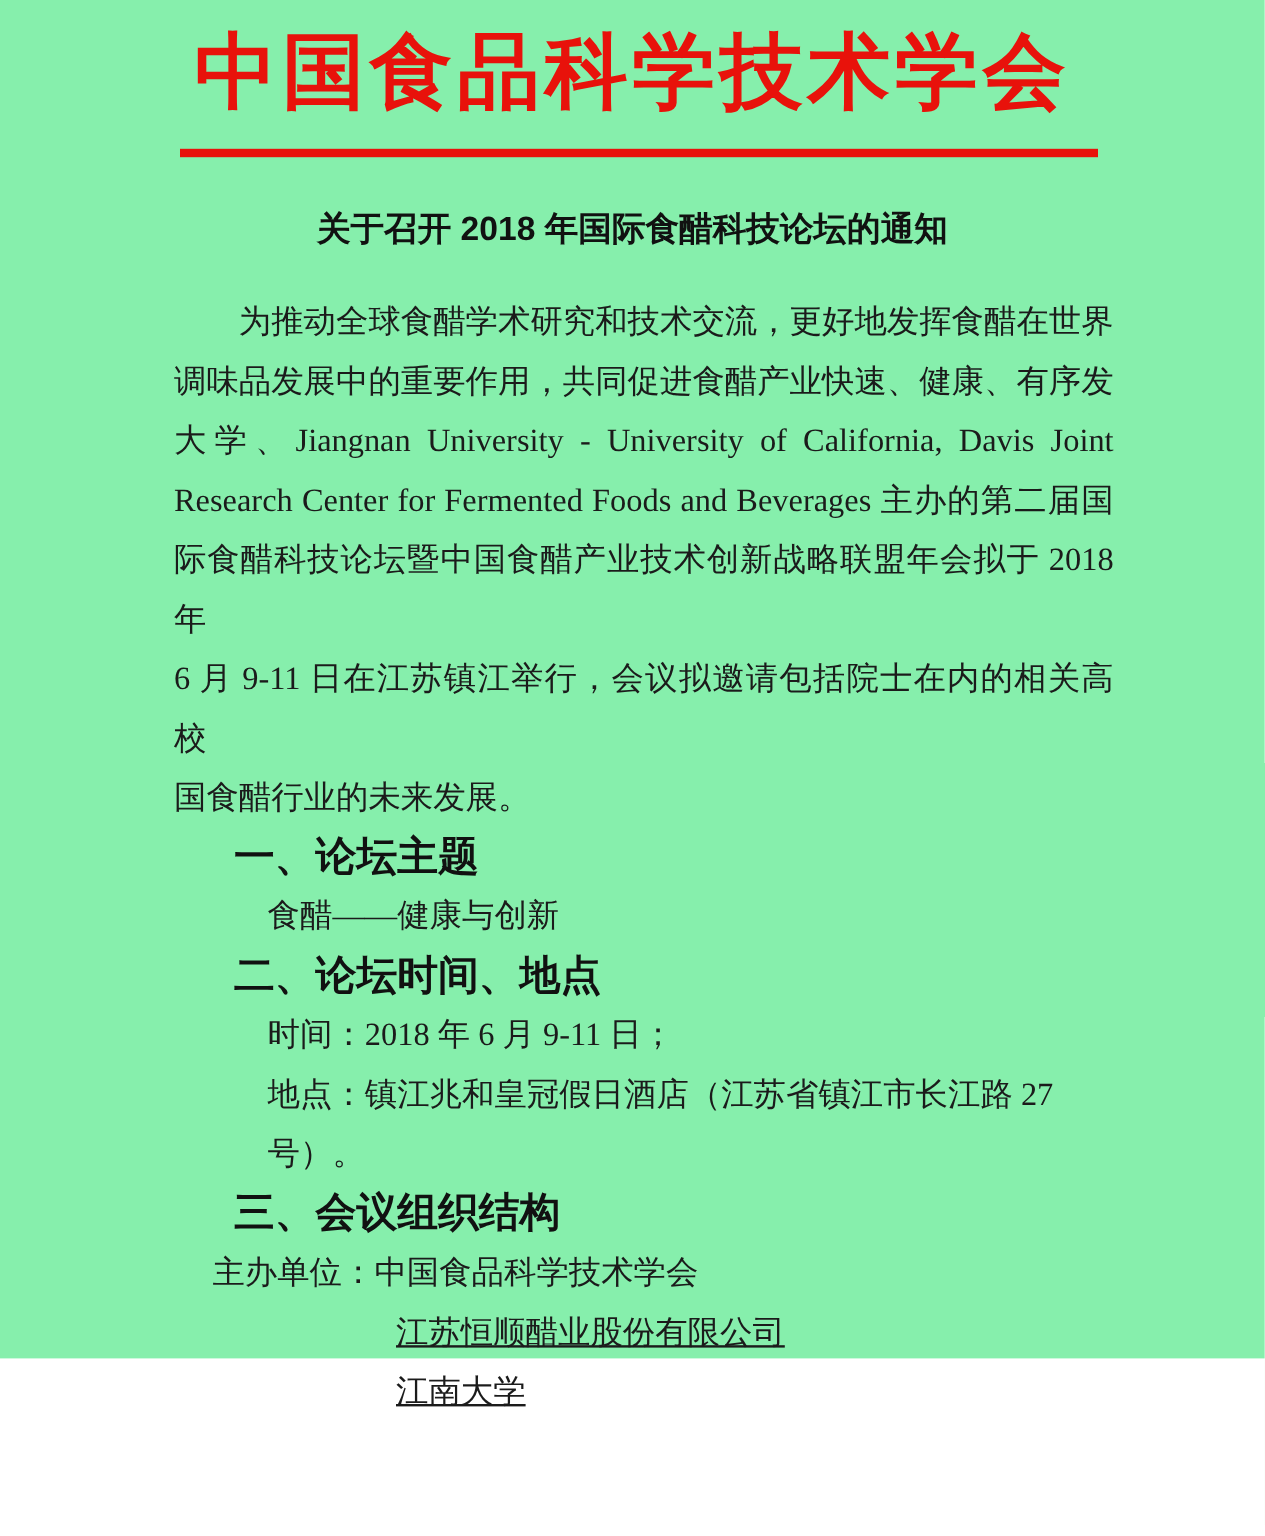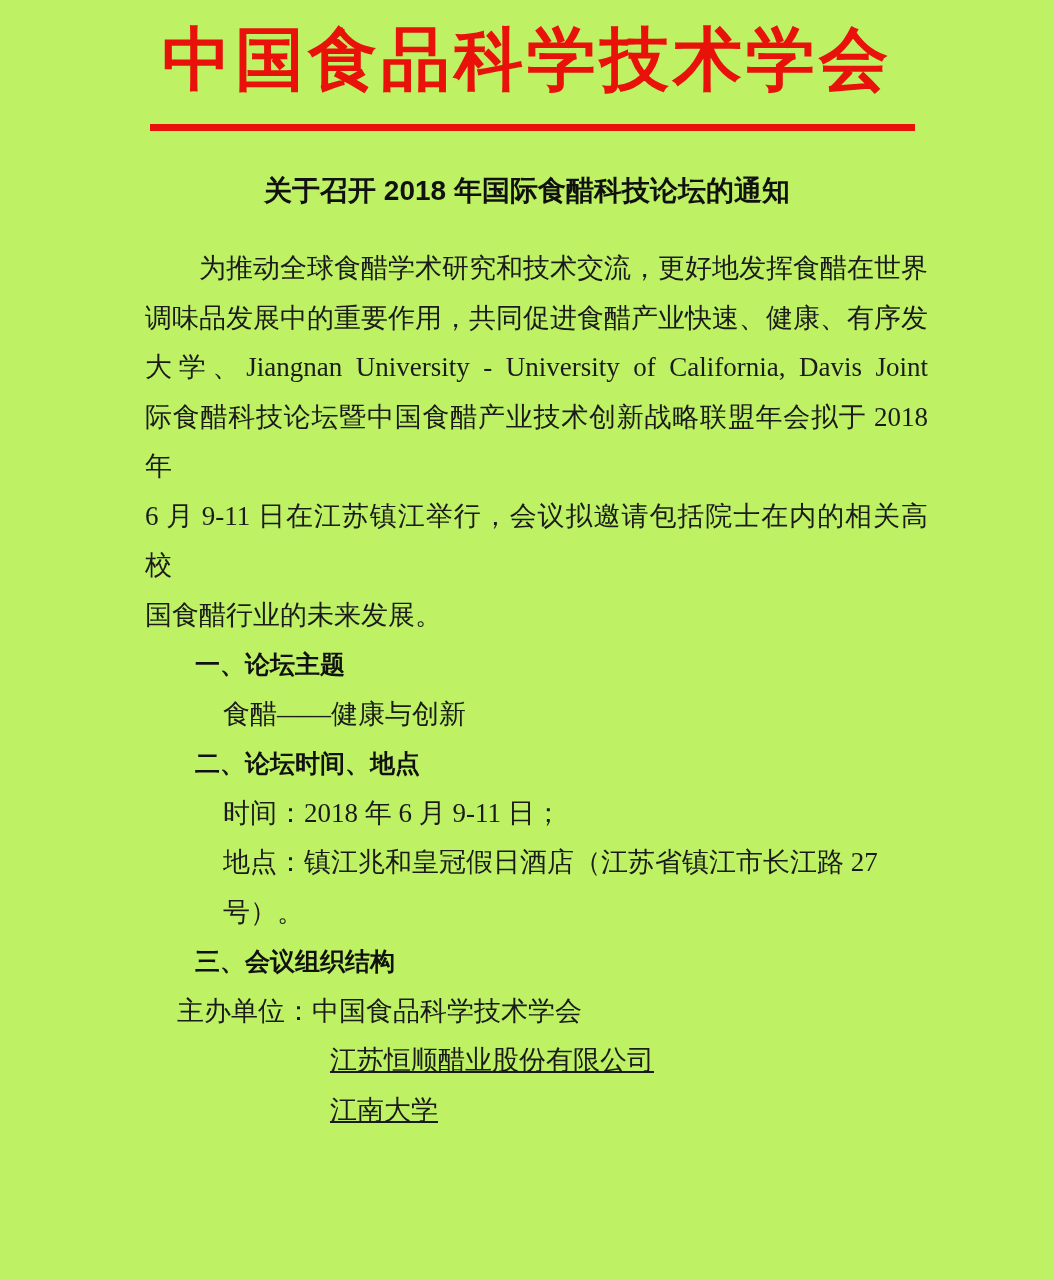--- a/index.html
+++ b/index.html
@@ -10,22 +10,22 @@
   body {
     width: 1054px;
     height: 1280px;
     position: relative;
     overflow: hidden;
     font-family: "Liberation Serif", "DejaVu Serif", serif;
     color: #1b1b1b;
   }
   .page {
     width: 1054px;
-    height: 1280px;
-    background: #bef264;
+    height: 1132px;
+    background: #86efac;
   }
   
   .org-header {
     padding-top: 22px;
     text-align: center;
     font-family: "Liberation Sans", "DejaVu Sans", sans-serif;
     font-weight: bold;
     font-size: 69px;
     line-height: 76px;
     letter-spacing: 4px;
@@ -64,21 +64,21 @@
   .intro-line.first {
     text-indent: 2em;
   }
   .intro-line.last {
     text-align-last: left;
   }
   .section-heading {
     margin-left: 50px;
     font-family: "Liberation Sans", "DejaVu Sans", sans-serif;
     font-weight: bold;
-    font-size: 25px;
+    font-size: 34px;
     color: #111;
   }
   .plain-line {
     margin-left: 78px;
   }
   .org-row {
     margin-left: 32px;
     white-space: nowrap;
   }
   .org-cont {
@@ -97,20 +97,21 @@
   <div class="header-rule"></div>
 
   <div class="notice-title">关于召开 2018 年国际食醋科技论坛的通知</div>
 
   <div class="content">
 
     <div class="intro-paragraph">
       <div class="intro-line first">为推动全球食醋学术研究和技术交流，更好地发挥食醋在世界</div>
       <div class="intro-line">调味品发展中的重要作用，共同促进食醋产业快速、健康、有序发</div>
       <div class="intro-line">大学、Jiangnan University - University of California, Davis Joint</div>
+      <div class="intro-line">Research Center for Fermented Foods and Beverages 主办的第二届国</div>
       <div class="intro-line">际食醋科技论坛暨中国食醋产业技术创新战略联盟年会拟于 2018 年</div>
       <div class="intro-line">6 月 9-11 日在江苏镇江举行，会议拟邀请包括院士在内的相关高校</div>
       <div class="intro-line last">国食醋行业的未来发展。</div>
     </div>
 
     <div class="section-heading">一、论坛主题</div>
     <div class="plain-line">食醋——健康与创新</div>
 
     <div class="section-heading">二、论坛时间、地点</div>
     <div class="plain-line">时间：2018 年 6 月 9-11 日；</div>

